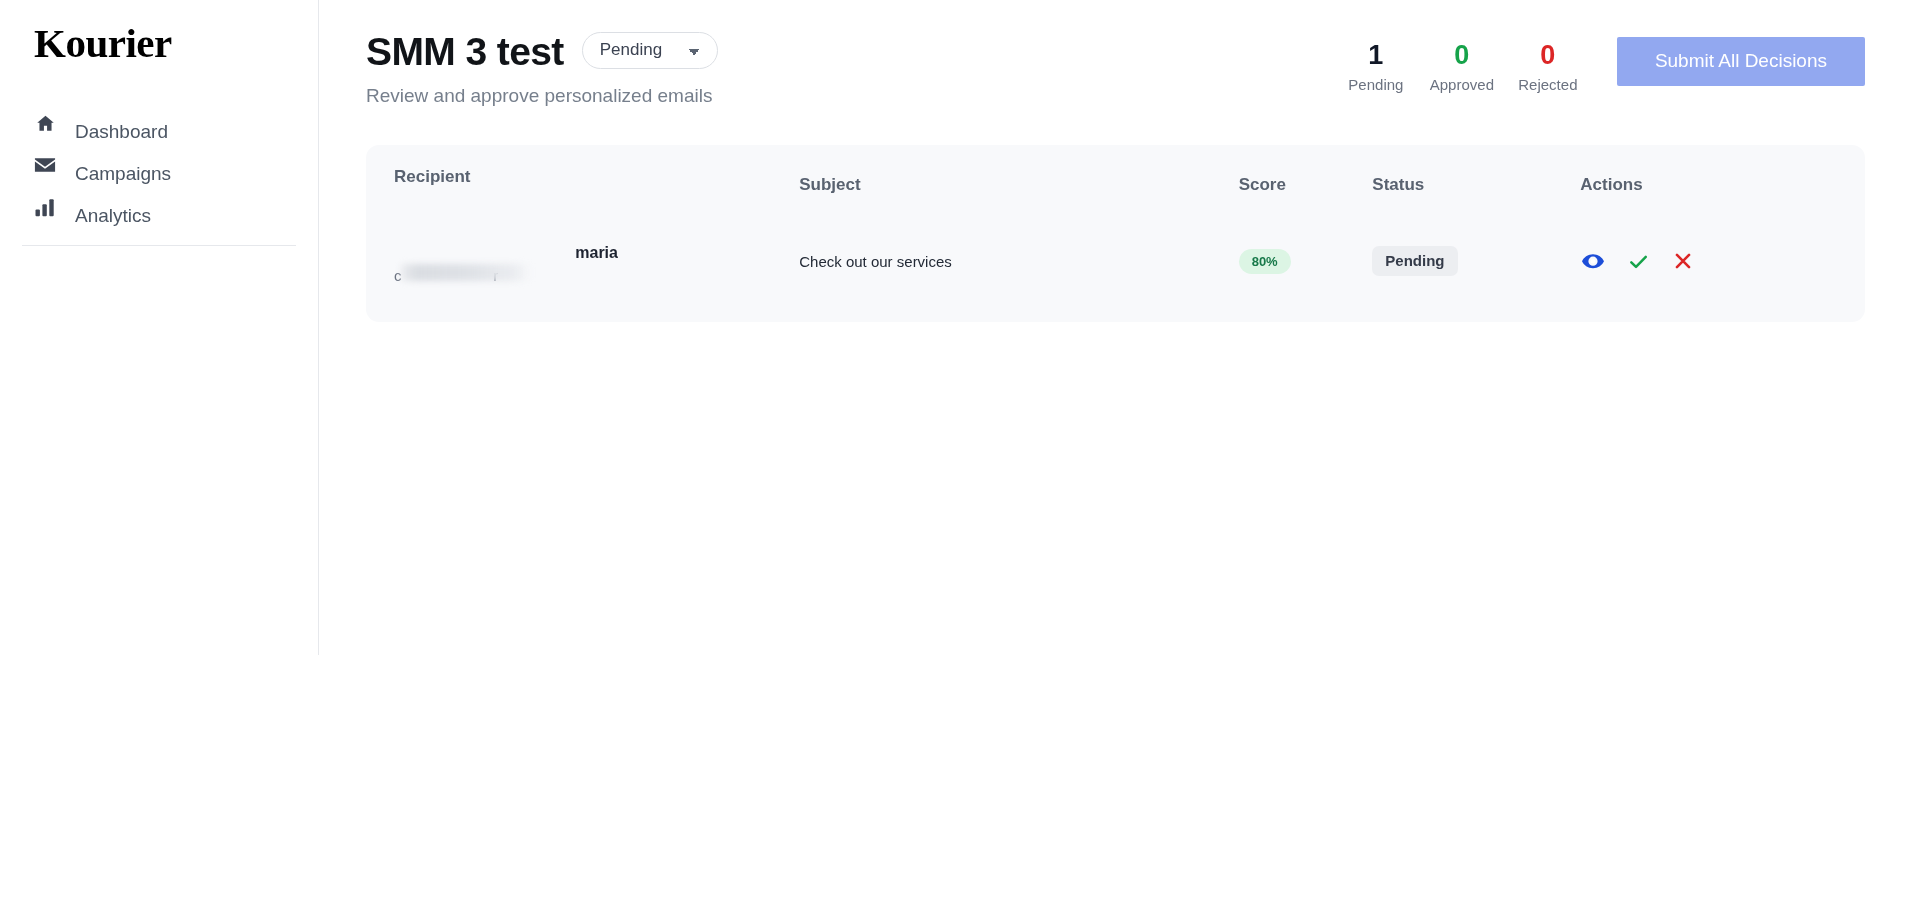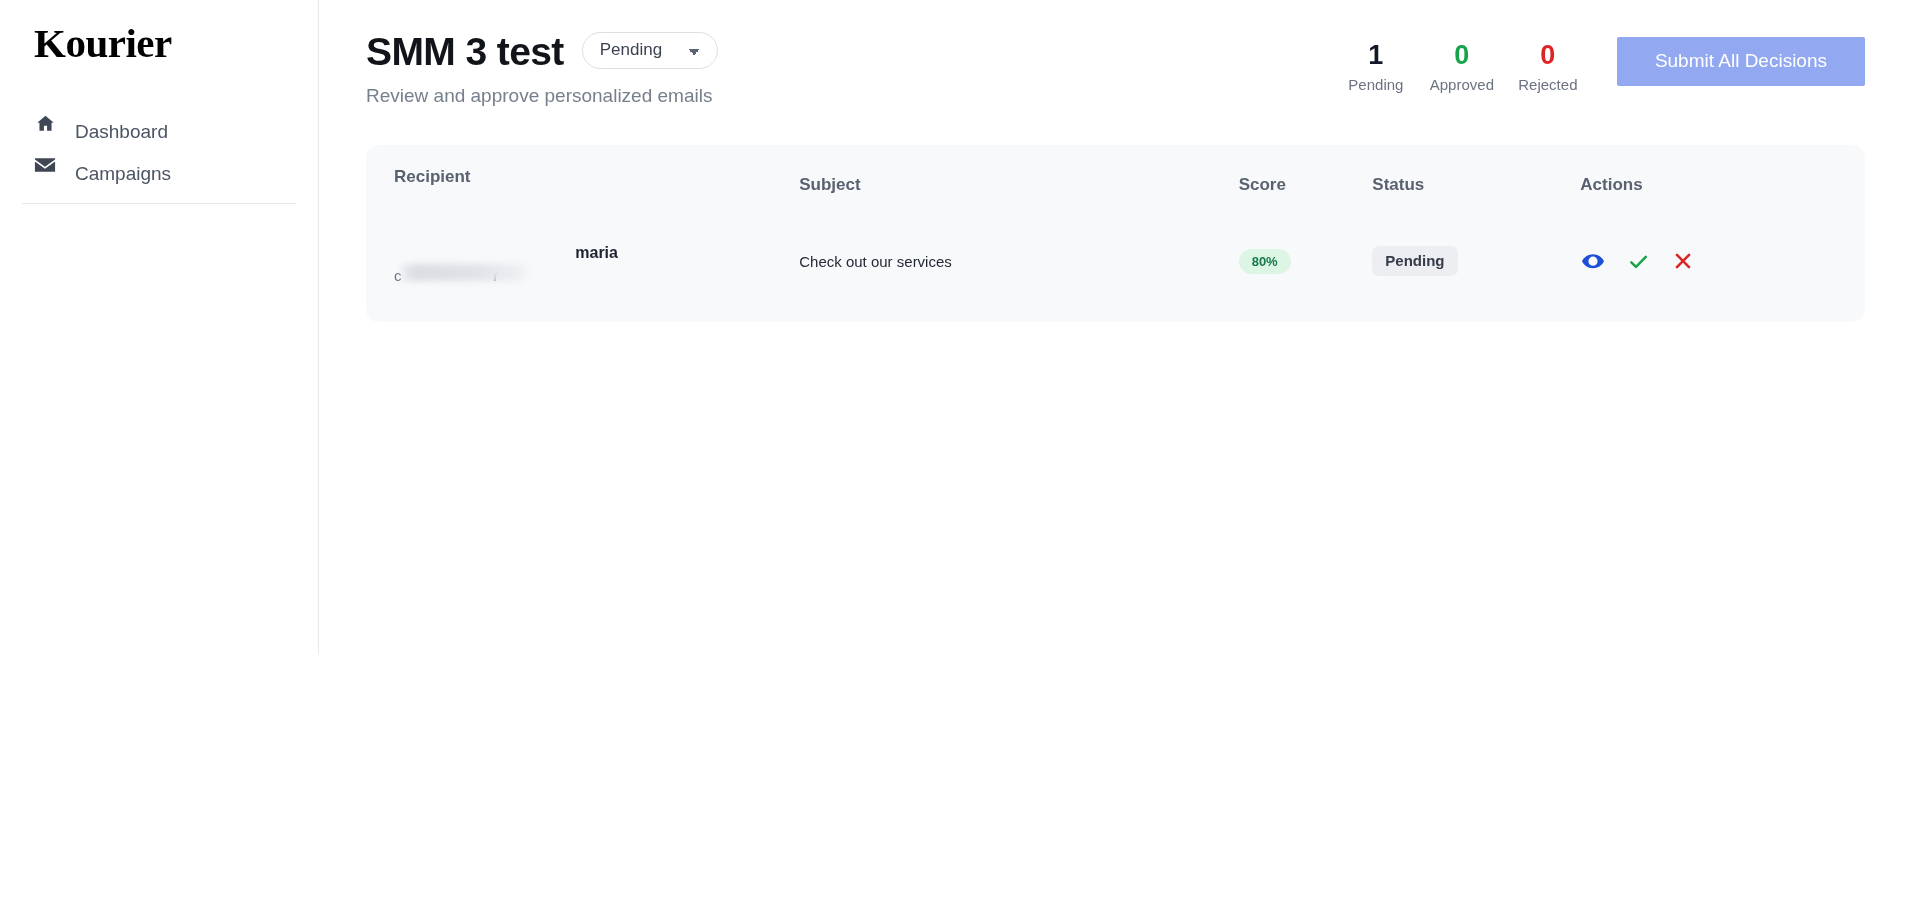--- a/index.html
+++ b/index.html
@@ -337,20 +337,30 @@
       <a class="nav-item" href="#">
         <span class="nav-icon">
           <svg width="22" height="18" viewBox="0 0 24 19" fill="currentColor">
             <path d="M1 2.2h22v1.2L12 11.4 1 3.4z"></path>
             <path d="M1 5.6 12 13.6 23 5.6v11.2H1z"></path>
           </svg>
         </span>
         <span class="nav-label">Campaigns</span>
       </a>
 
+      <a class="nav-item" href="#">
+        <span class="nav-icon">
+          <svg width="20" height="19" viewBox="0 0 20 19" fill="currentColor">
+            <rect x="0.5" y="11.5" width="4.4" height="6.8" rx="1"></rect>
+            <rect x="7.4" y="6.3" width="4.4" height="12" rx="1"></rect>
+            <rect x="14.3" y="1.2" width="4.4" height="17.1" rx="1"></rect>
+          </svg>
+        </span>
+        <span class="nav-label">Analytics</span>
+      </a>
 
     </nav>
 
     <div class="nav-divider"></div>
 
 
   </aside>
 
   <main class="main">
 

